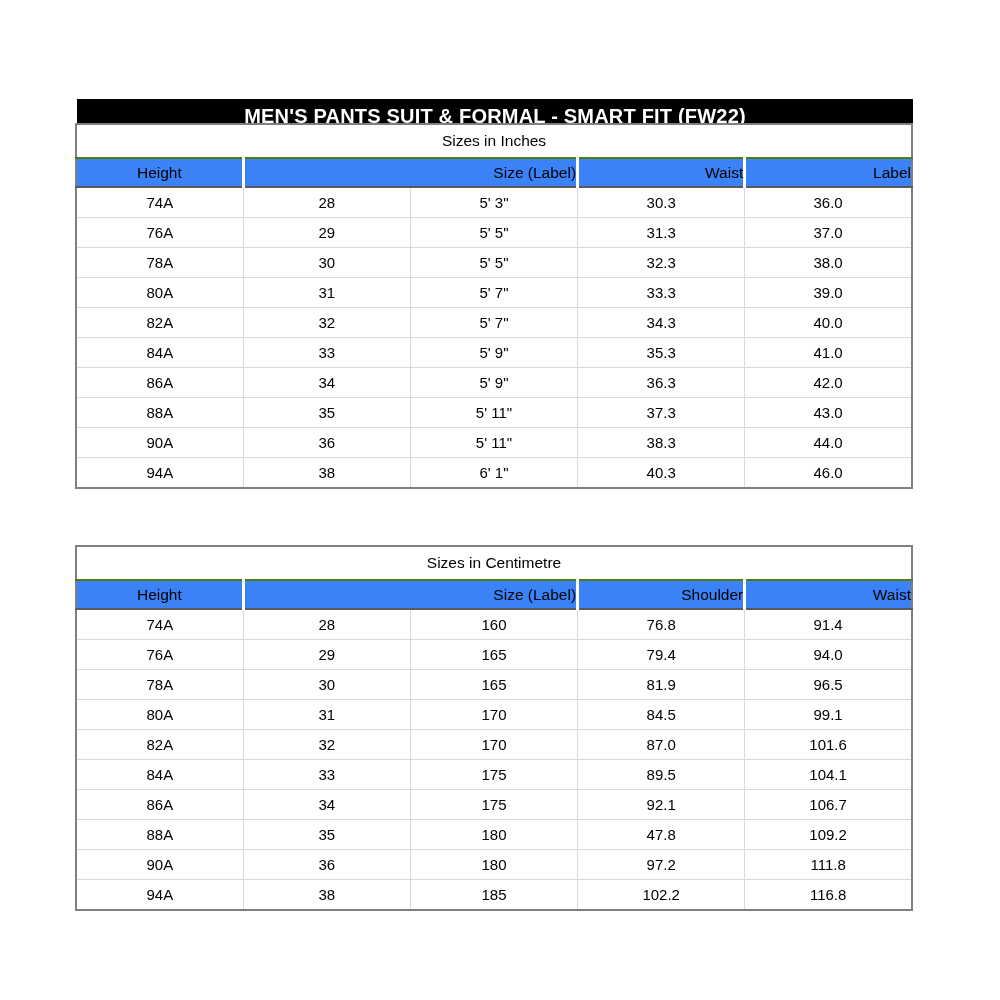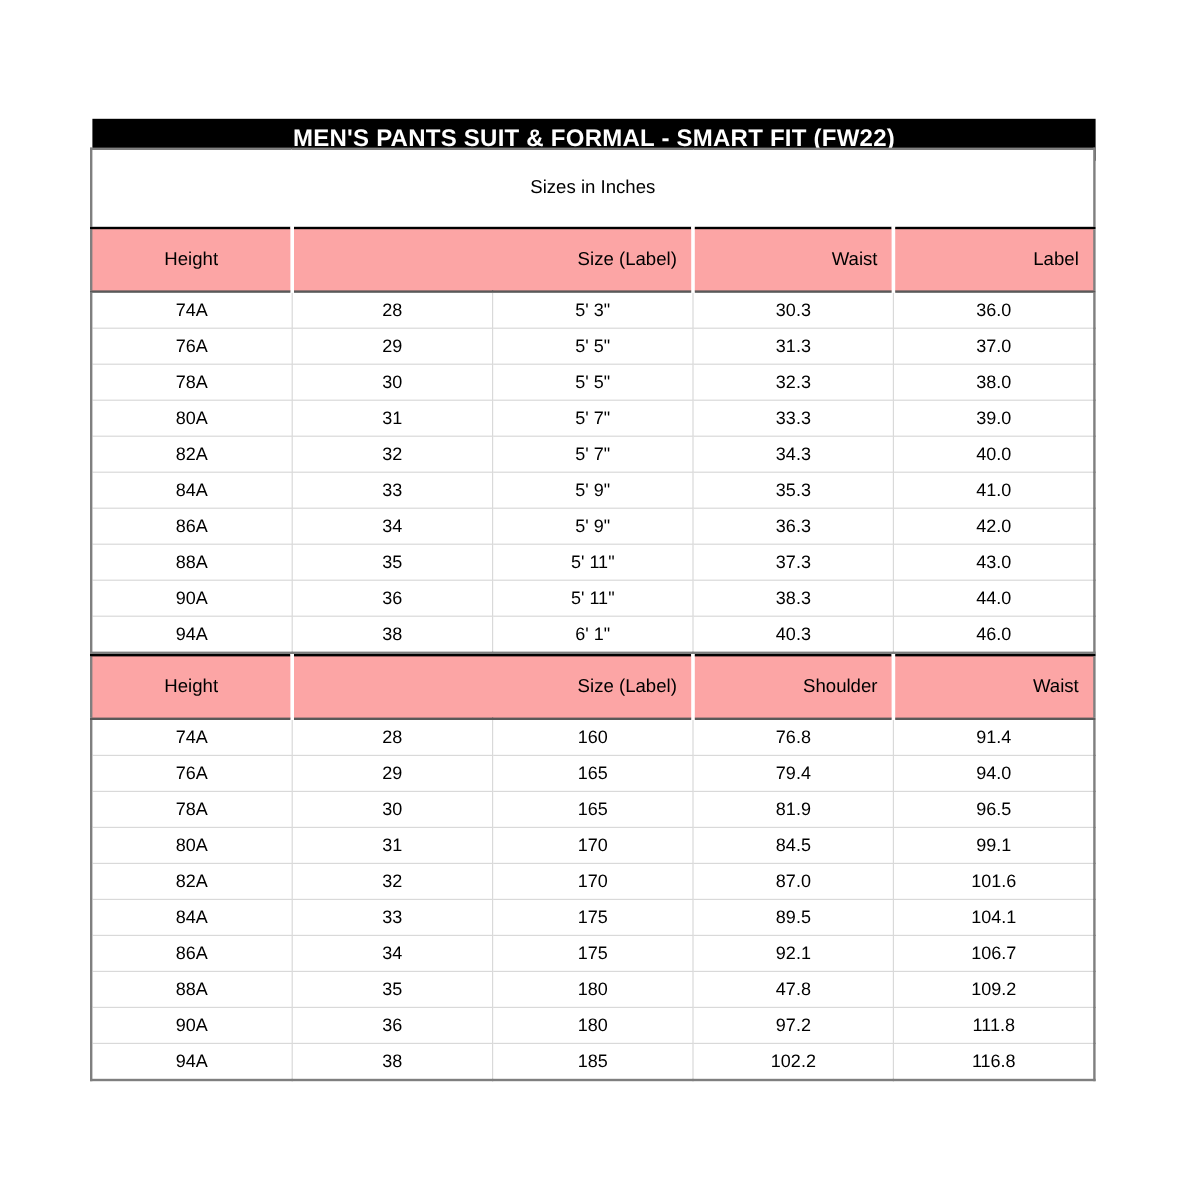--- a/index.html
+++ b/index.html
@@ -42,30 +42,30 @@
     font-size: 15px;
   }
   table.size-table.t1 { top: 123px; }
   table.size-table.t2 { top: 545px; }
   col { width: 20%; }
   td.table-title {
     background: #ffffff;
     text-align: center;
     height: 32px;
     font-size: 15.5px;
-    padding: 16px;
+    padding: 0;
   }
   tr.header-row th {
-    background: #fca5a5;
+    background: #3b82f6;
     font-weight: normal;
     font-size: 15.5px;
     text-align: center;
     height: 27px;
-    padding: 12px;
-    border-top: 2px solid #000000;
+    padding: 0;
+    border-top: 2px solid #4d7c0f;
     border-bottom: 2px solid #595959;
   }
   tr.header-row th + th {
     border-left: 3px solid #ffffff;
     text-align: right;
   }
   tbody td {
     text-align: center;
     height: 29px;
     padding: 0;
@@ -177,20 +177,23 @@
 
   <table class="size-table t2">
     <colgroup>
       <col>
         <col>
         <col>
         <col>
         <col>
     </colgroup>
     <thead>
+      <tr>
+        <td colspan="5" class="table-title">Sizes in Centimetre</td>
+      </tr>
       <tr class="header-row">
         <th>Height</th>
         <th colspan="2">Size (Label)</th>
         <th>Shoulder</th>
         <th>Waist</th>
       </tr>
     </thead>
     <tbody>
         <tr>
           <td>74A</td>

